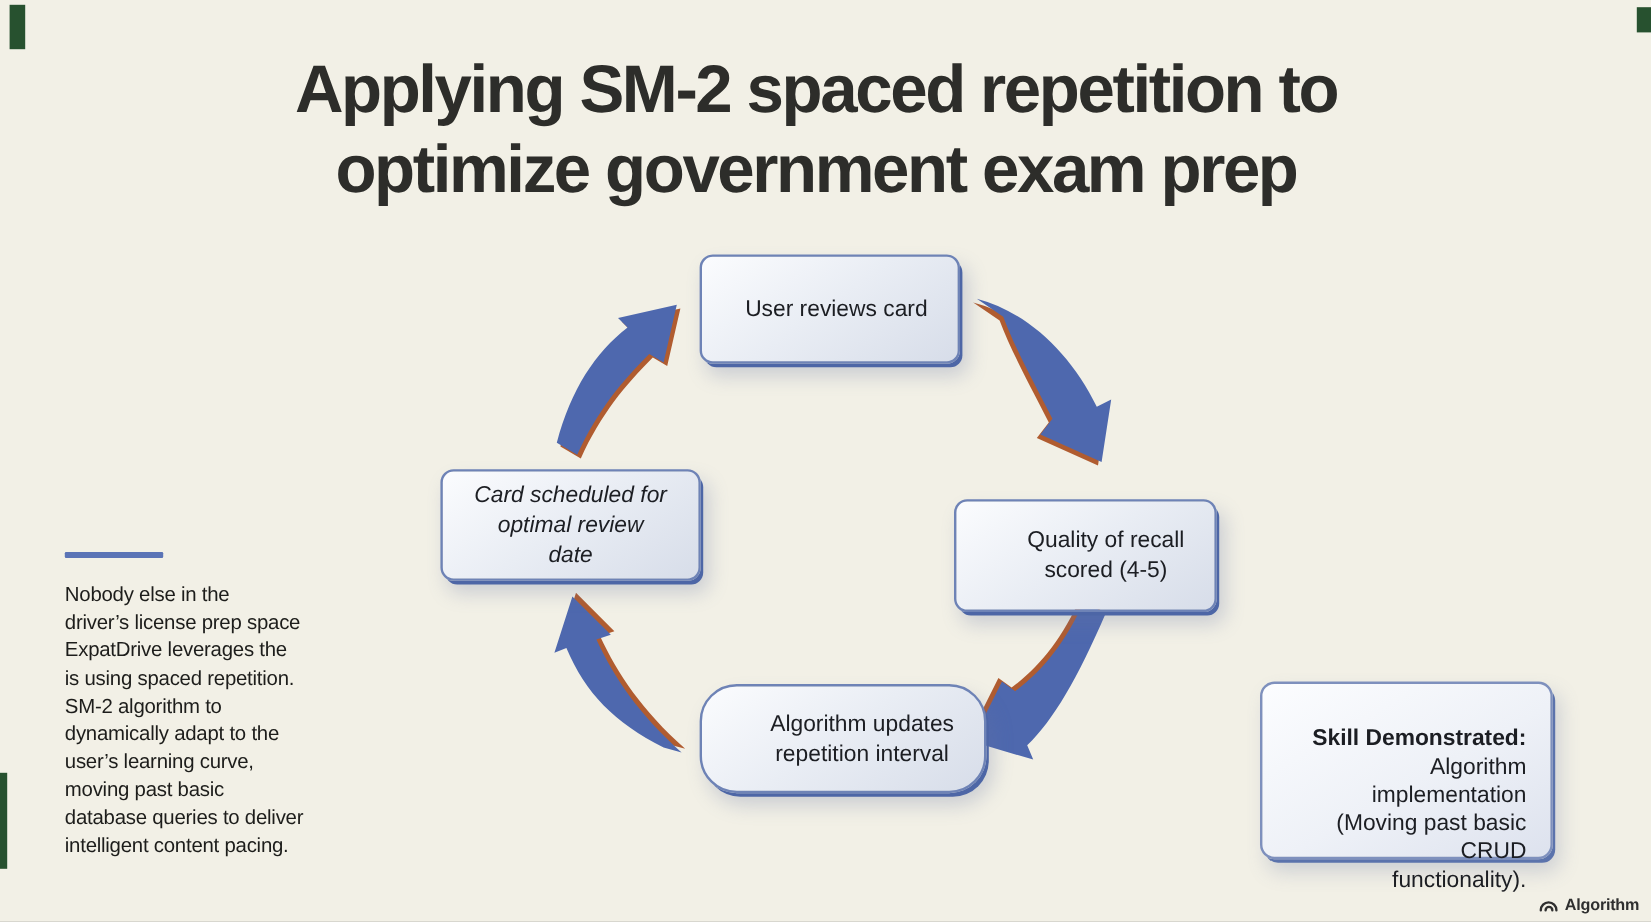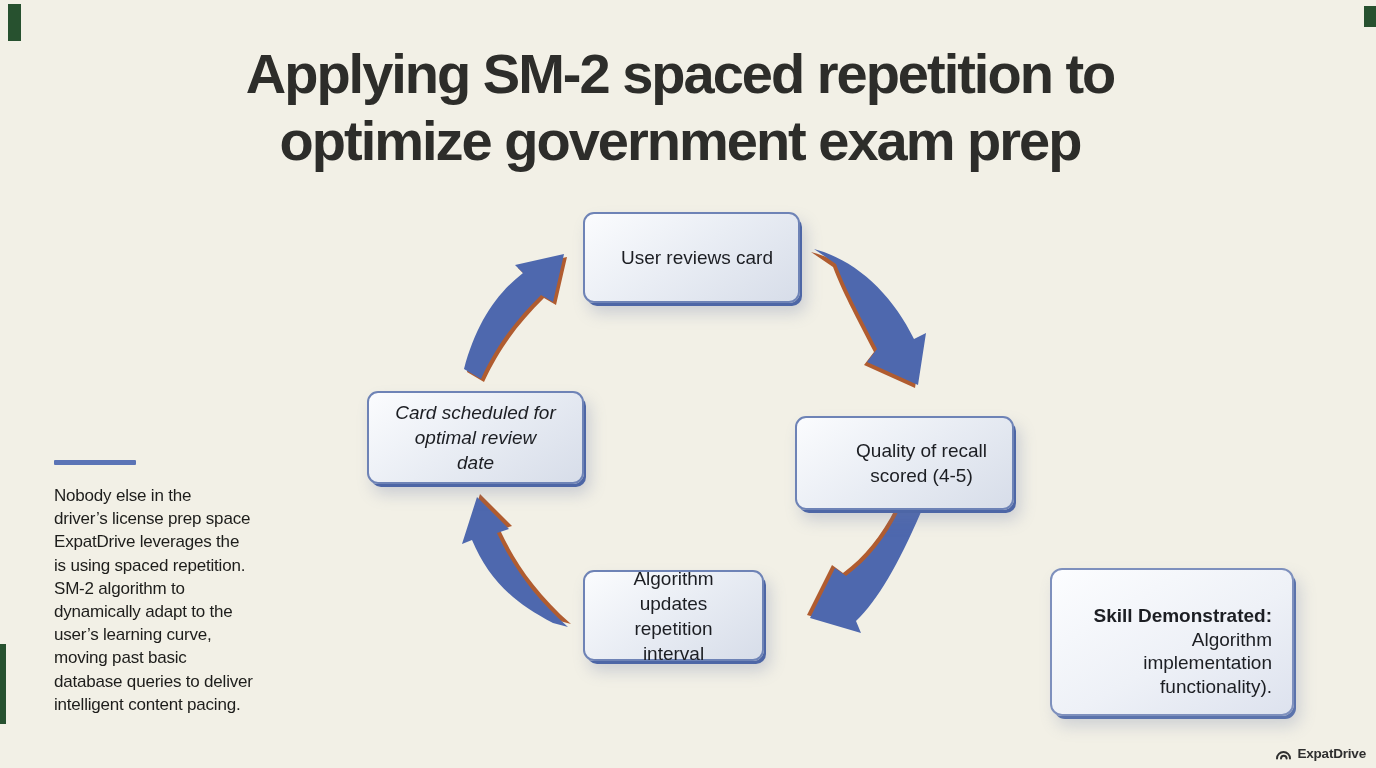--- a/index.html
+++ b/index.html
@@ -28,21 +28,21 @@
     position:absolute; box-sizing:border-box;
     display:flex; align-items:center; justify-content:flex-end;
     text-align:center; padding:8px 25px;
     font-size:19px; line-height:25px; color:#1c1e23;
     background:linear-gradient(145deg,#fbfcfe 0%,#e9edf4 48%,#d7dde9 100%);
     border:2px solid #6e83b6; border-radius:11px;
     box-shadow:3px 4px 0 -1px #4d66a6, 6px 10px 16px rgba(100,115,160,.28);
   }
   .node-top{left:583px; top:212px; width:217px; height:91px;}
   .node-right{left:795px; top:392px; width:219px; height:94px;margin-top:24px;}
-  .node-bottom{left:583px; top:570px; width:181px; height:91px;}
+  .node-bottom{left:583px; top:570px; width:239px; height:91px;border-radius:31px;}
   .node-left{left:367px; top:391px; width:217px; height:93px;font-style:italic;}
 
   .divider{position:absolute; left:54px; top:460px; width:82px; height:5px;
     background:var(--blue-accent,#5b74b6); border-radius:1px;}
   .note{
     position:absolute; left:54px; top:484px; width:310px;
     font-size:17px; line-height:23.2px; letter-spacing:-.2px; color:#1d1d1b;
   }
 
   .skill{
@@ -131,25 +131,26 @@
       <div>user’s learning curve,</div>
       <div>moving past basic</div>
       <div>database queries to deliver</div>
       <div>intelligent content pacing.</div>
     </div>
 
   <div class="skill">
     <div class="skill-heading">Skill Demonstrated:</div>
     <div>
         <div>Algorithm implementation</div>
+        <div>(Moving past basic CRUD</div>
         <div>functionality).</div>
       </div>
   </div>
 
   <div class="watermark">
     <svg width="17" height="13" viewBox="0 0 17 13">
       <path d="M2 11.5 A6.5 6.5 0 0 1 15 11.5" fill="none" stroke="#2f2f2f" stroke-width="2" stroke-linecap="round"></path>
       <path d="M6 11.5 A2.8 2.8 0 0 1 11.6 11.5" fill="none" stroke="#2f2f2f" stroke-width="2" stroke-linecap="round"></path>
     </svg>
-    <span>ExpatDrive</span>
+    <span>Algorithm</span>
   </div>
 
 </div>
 
 </body></html>

